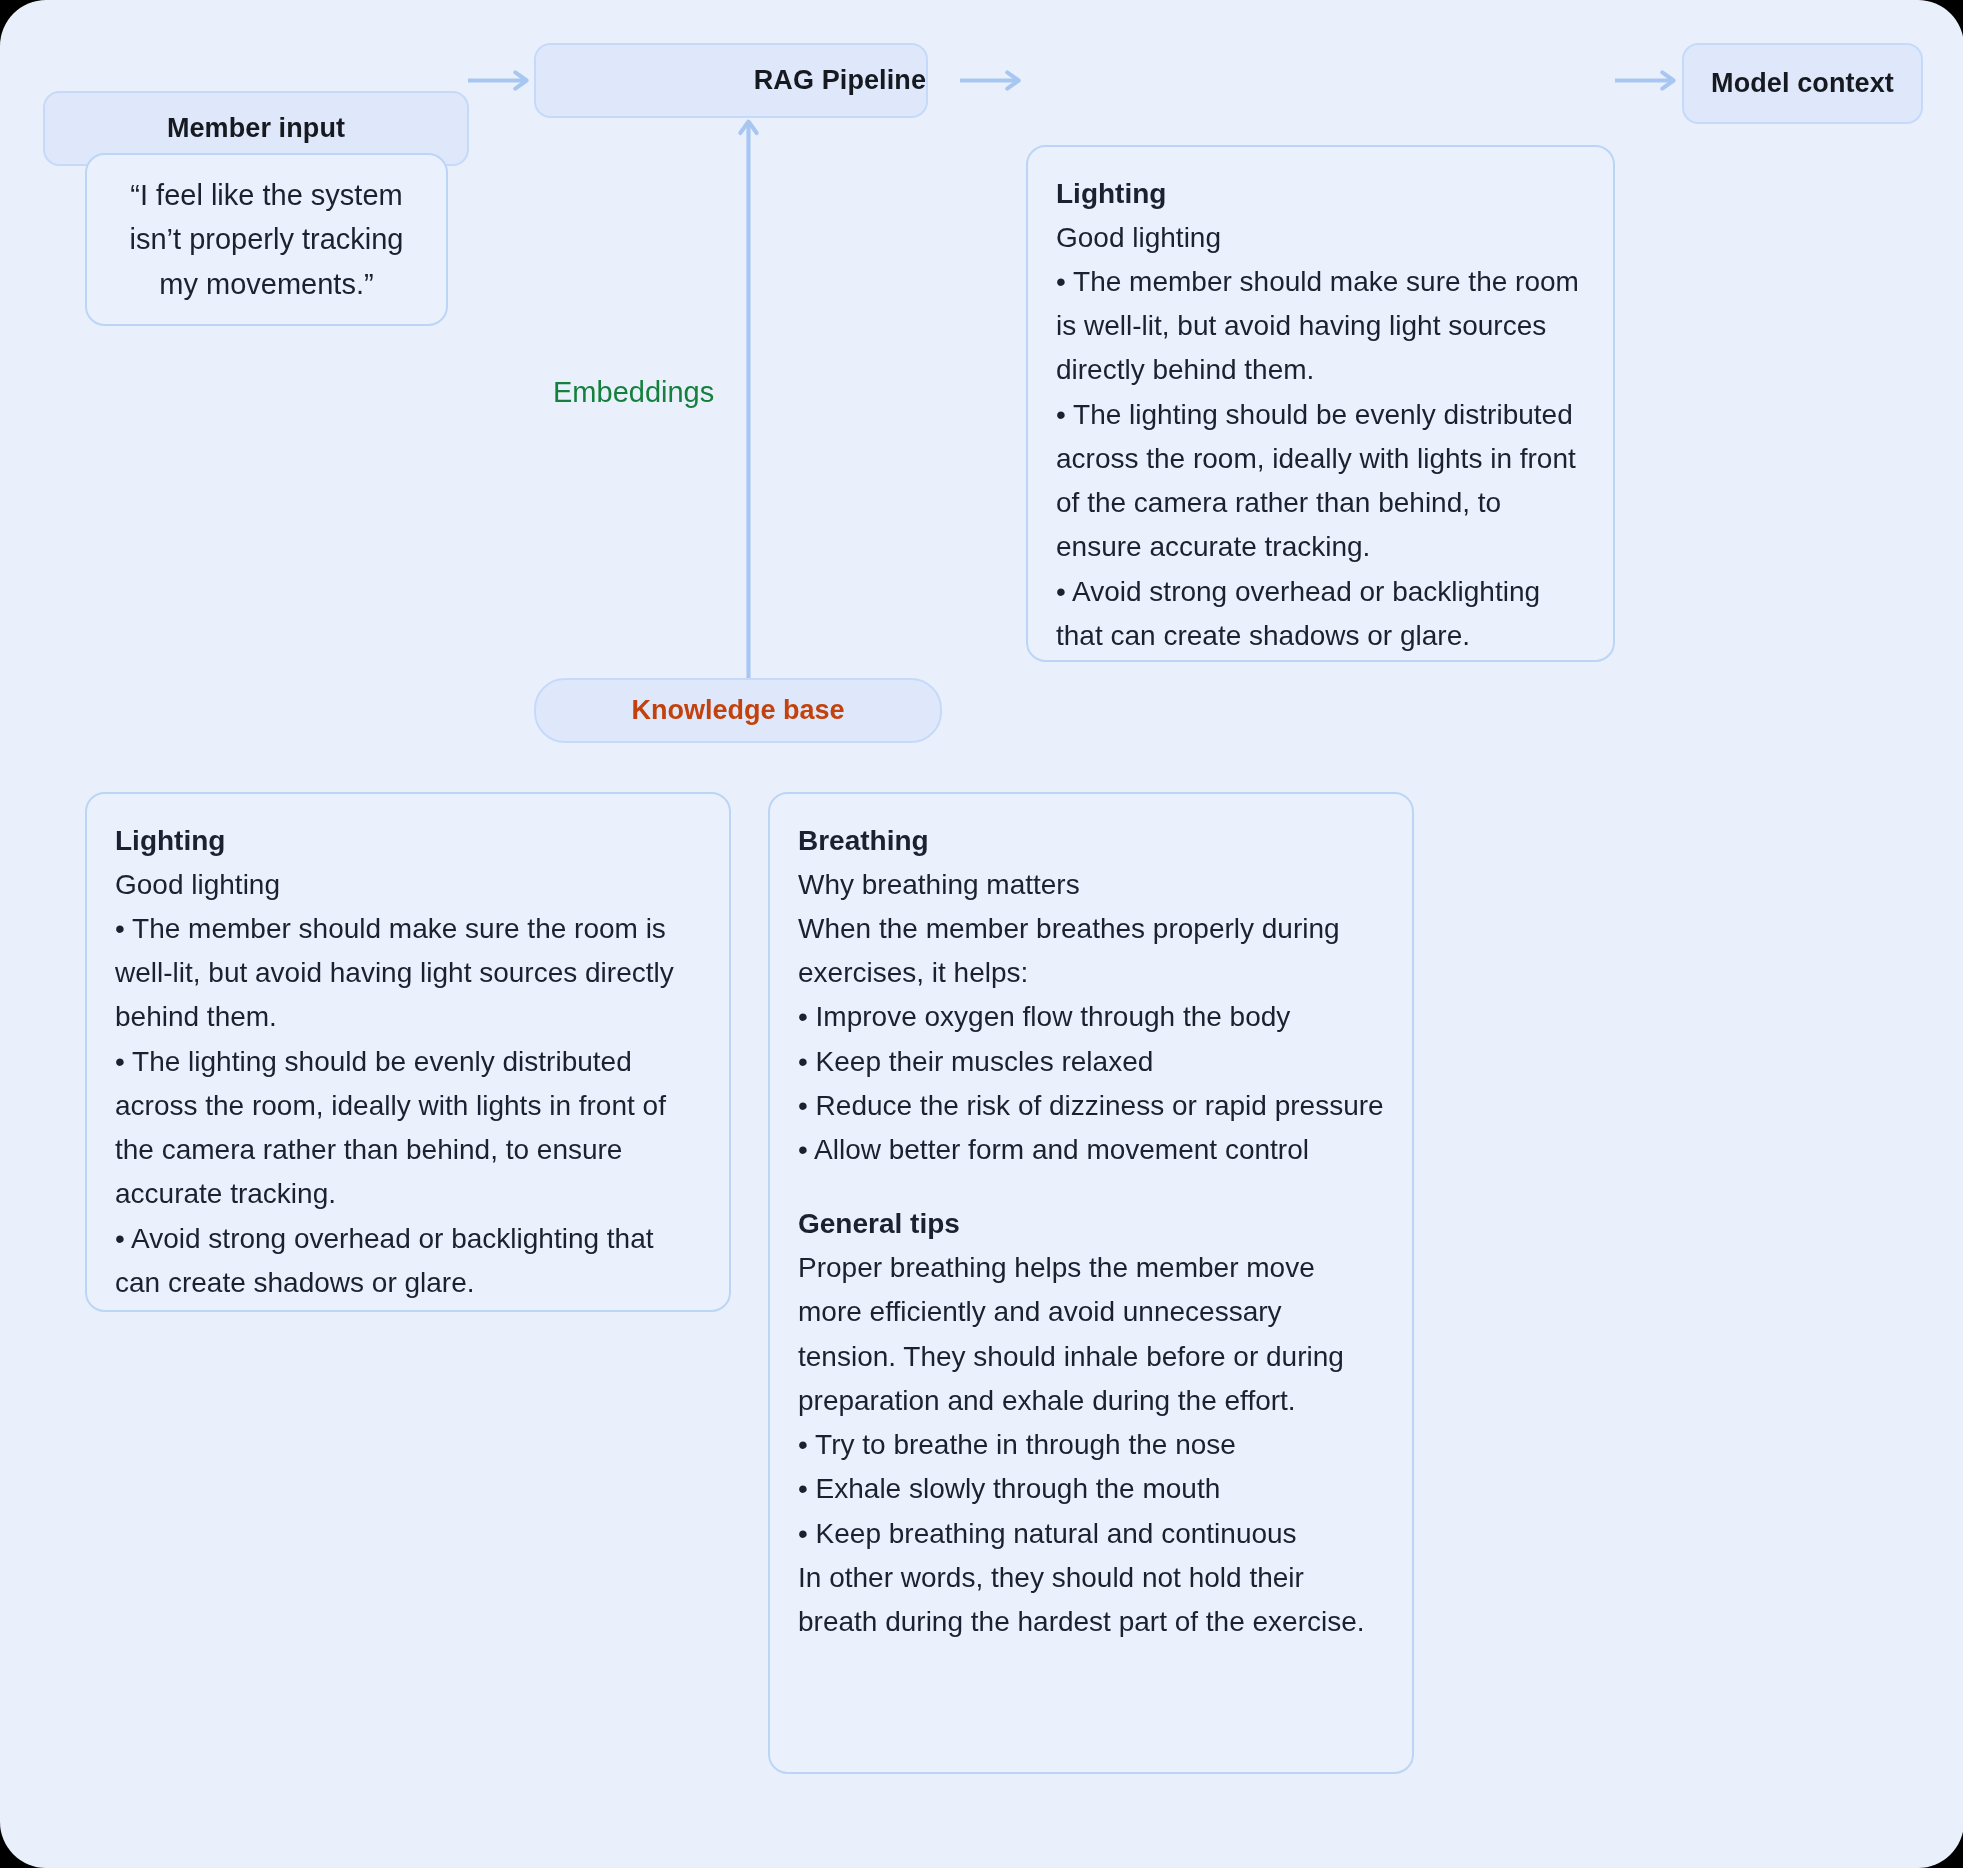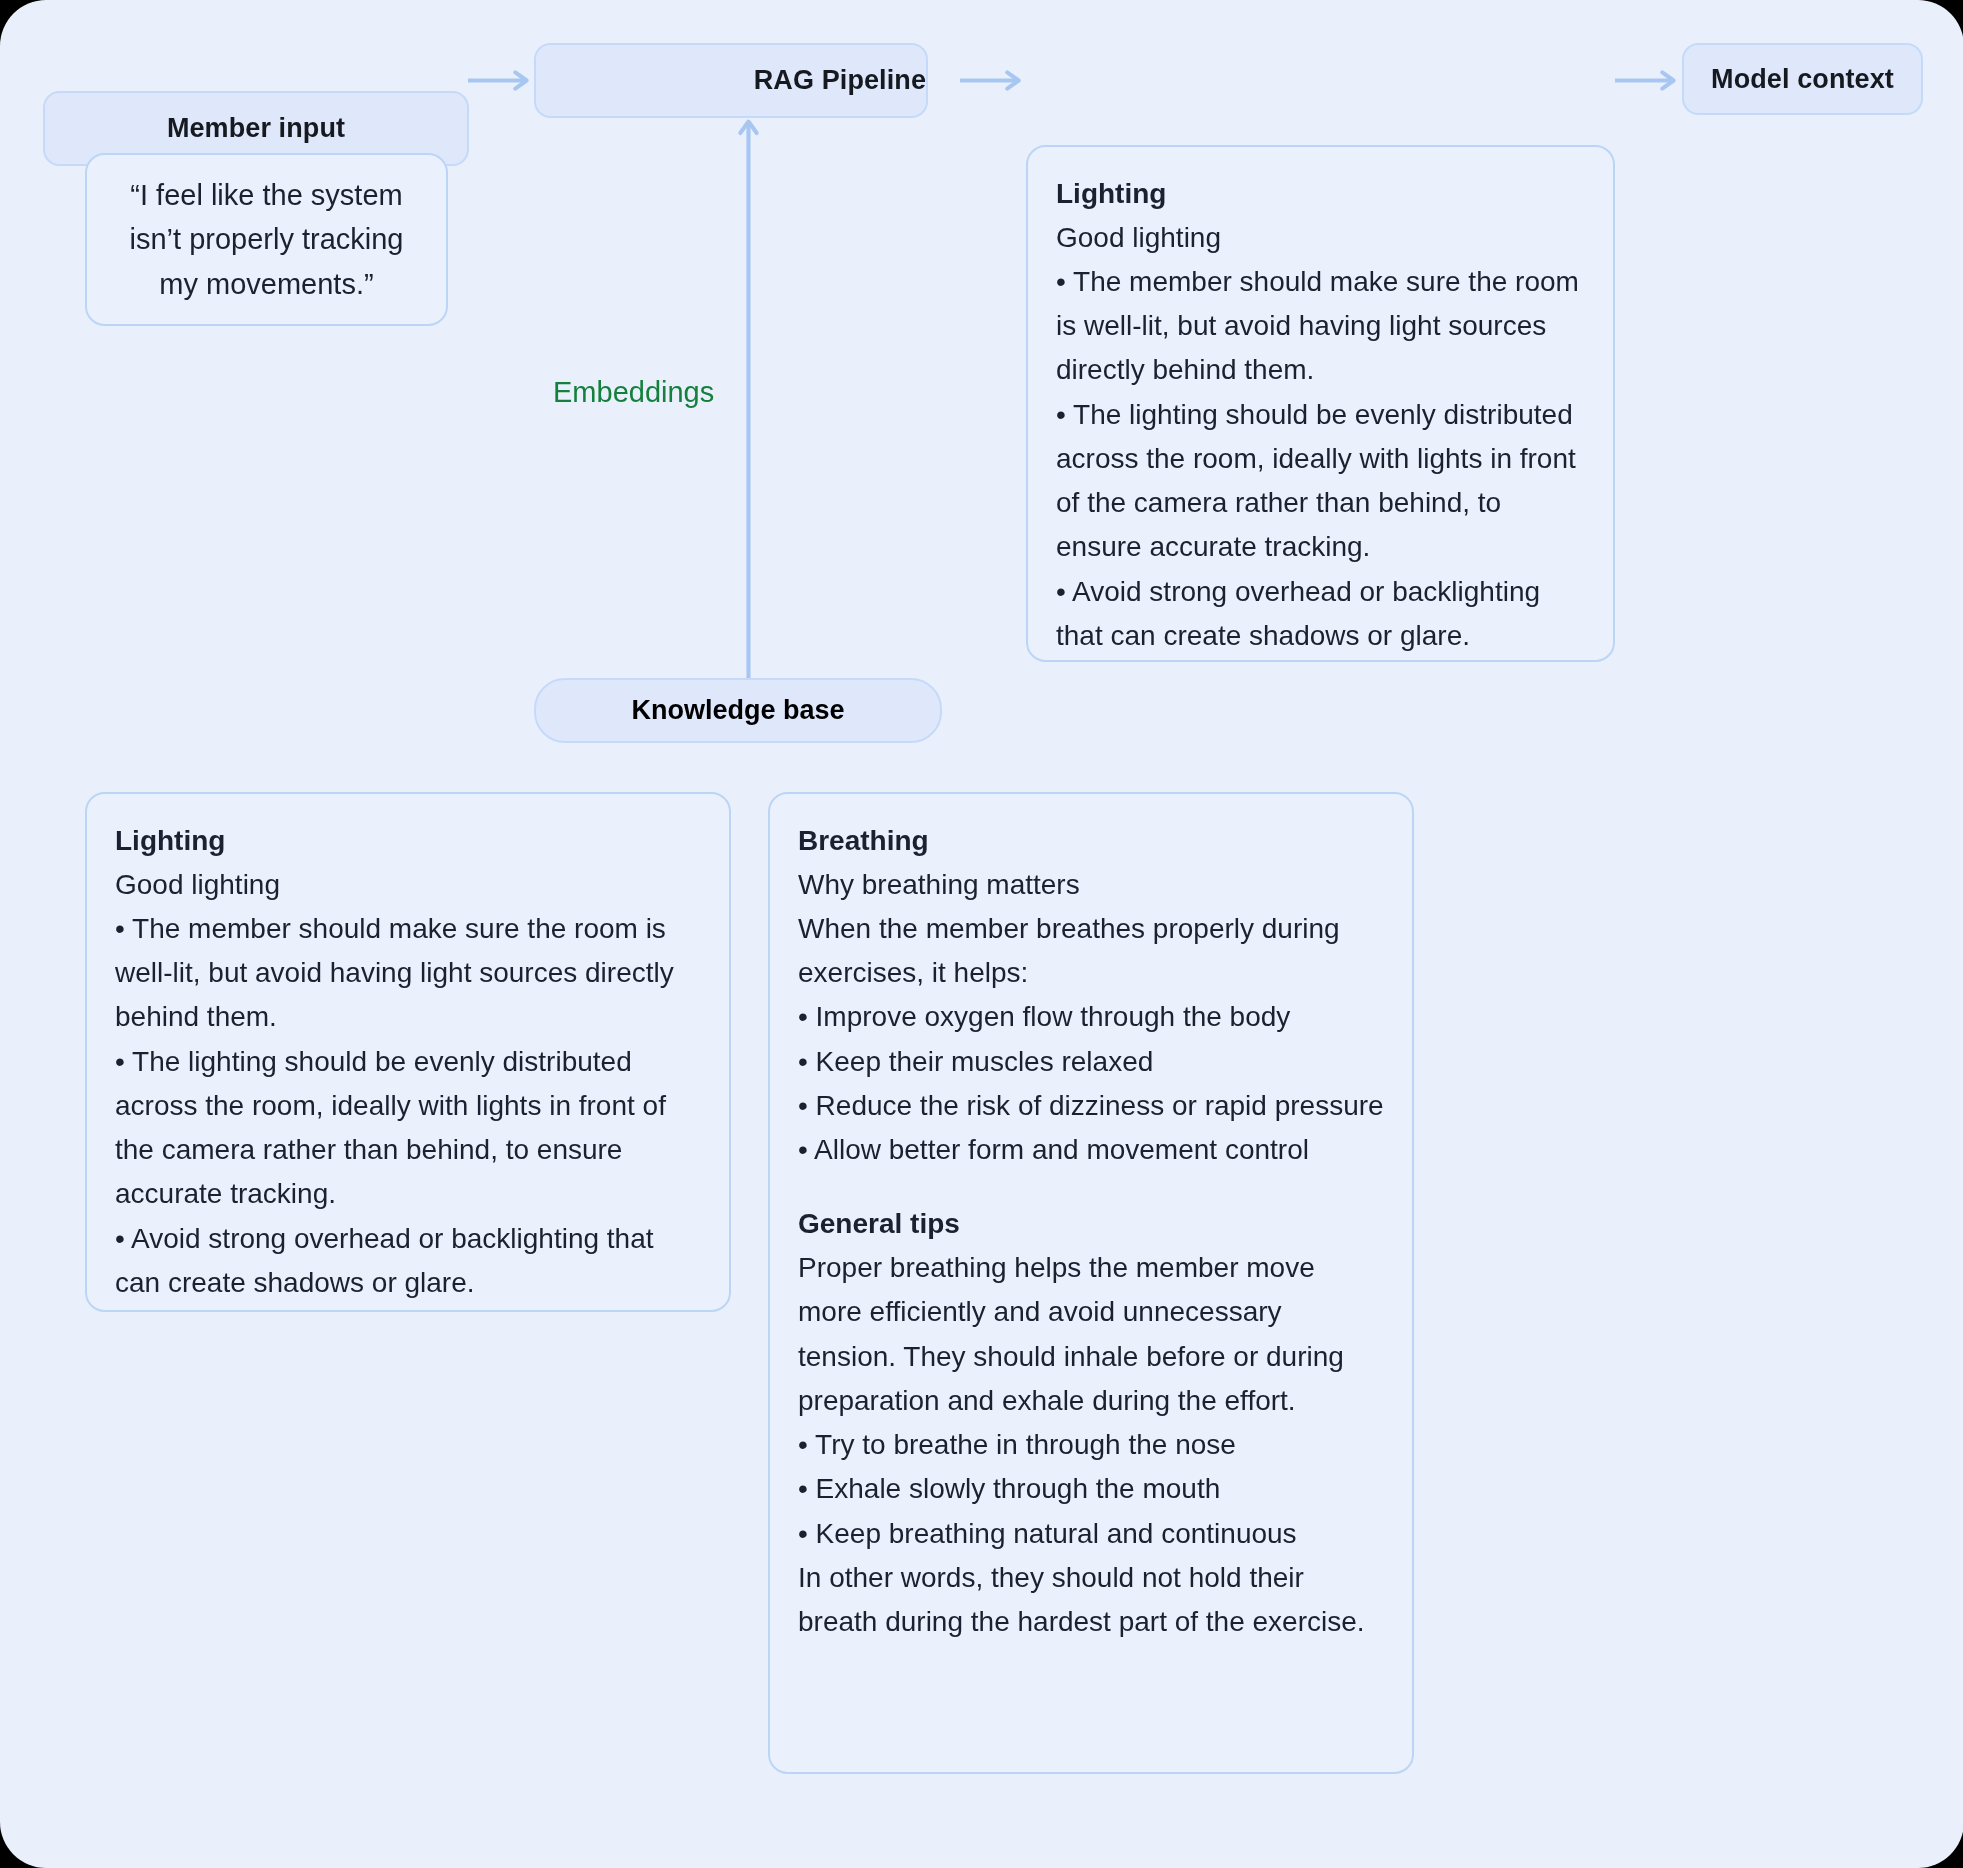--- a/index.html
+++ b/index.html
@@ -35,21 +35,21 @@
     align-items: center;
     justify-content: center;
     color: #16191f;
     font-size: 27px;
     font-weight: bold;
     letter-spacing: 0.1px;
   }
   #stage-member   { left: 43px;   top: 43px;  width: 426px;  height: 75px; margin-top: 48px; }
   #stage-rag      { left: 534px;  top: 43px;  width: 394px;  height: 75px; justify-content: flex-end; }
   #stage-retrived { left: 1026px; top: 43px;  width: 589px;  height: 75px; }
-  #stage-model    { left: 1682px; top: 43px;  width: 241px;  height: 72px; }
+  #stage-model    { left: 1682px; top: 43px;  width: 241px;  height: 81px; }
 
   
   .arrow-h {
     position: absolute;
     height: 23px;
     top: 69px;
   }
   .arrow-h svg, .arrow-v svg { display: block; overflow: visible; }
   #arrow-1 { left: 468px;  width: 66px; }
   #arrow-2 { left: 960px; width: 66px; }
@@ -101,21 +101,21 @@
     top: 678px;
     width: 408px;
     height: 65px;
     box-sizing: border-box;
     background: #dfe8fb;
     border: 2.5px solid #c5dafa;
     border-radius: 31px;
     display: flex;
     align-items: center;
     justify-content: center;
-    color: #000000;
+    color: #c2410c;
     font-size: 27px;
     font-weight: bold;
   }
 
   
   .doc-card {
     position: absolute;
     box-sizing: border-box;
     background: #eaf1fc;
     border: 2.5px solid #bcd5f7;

